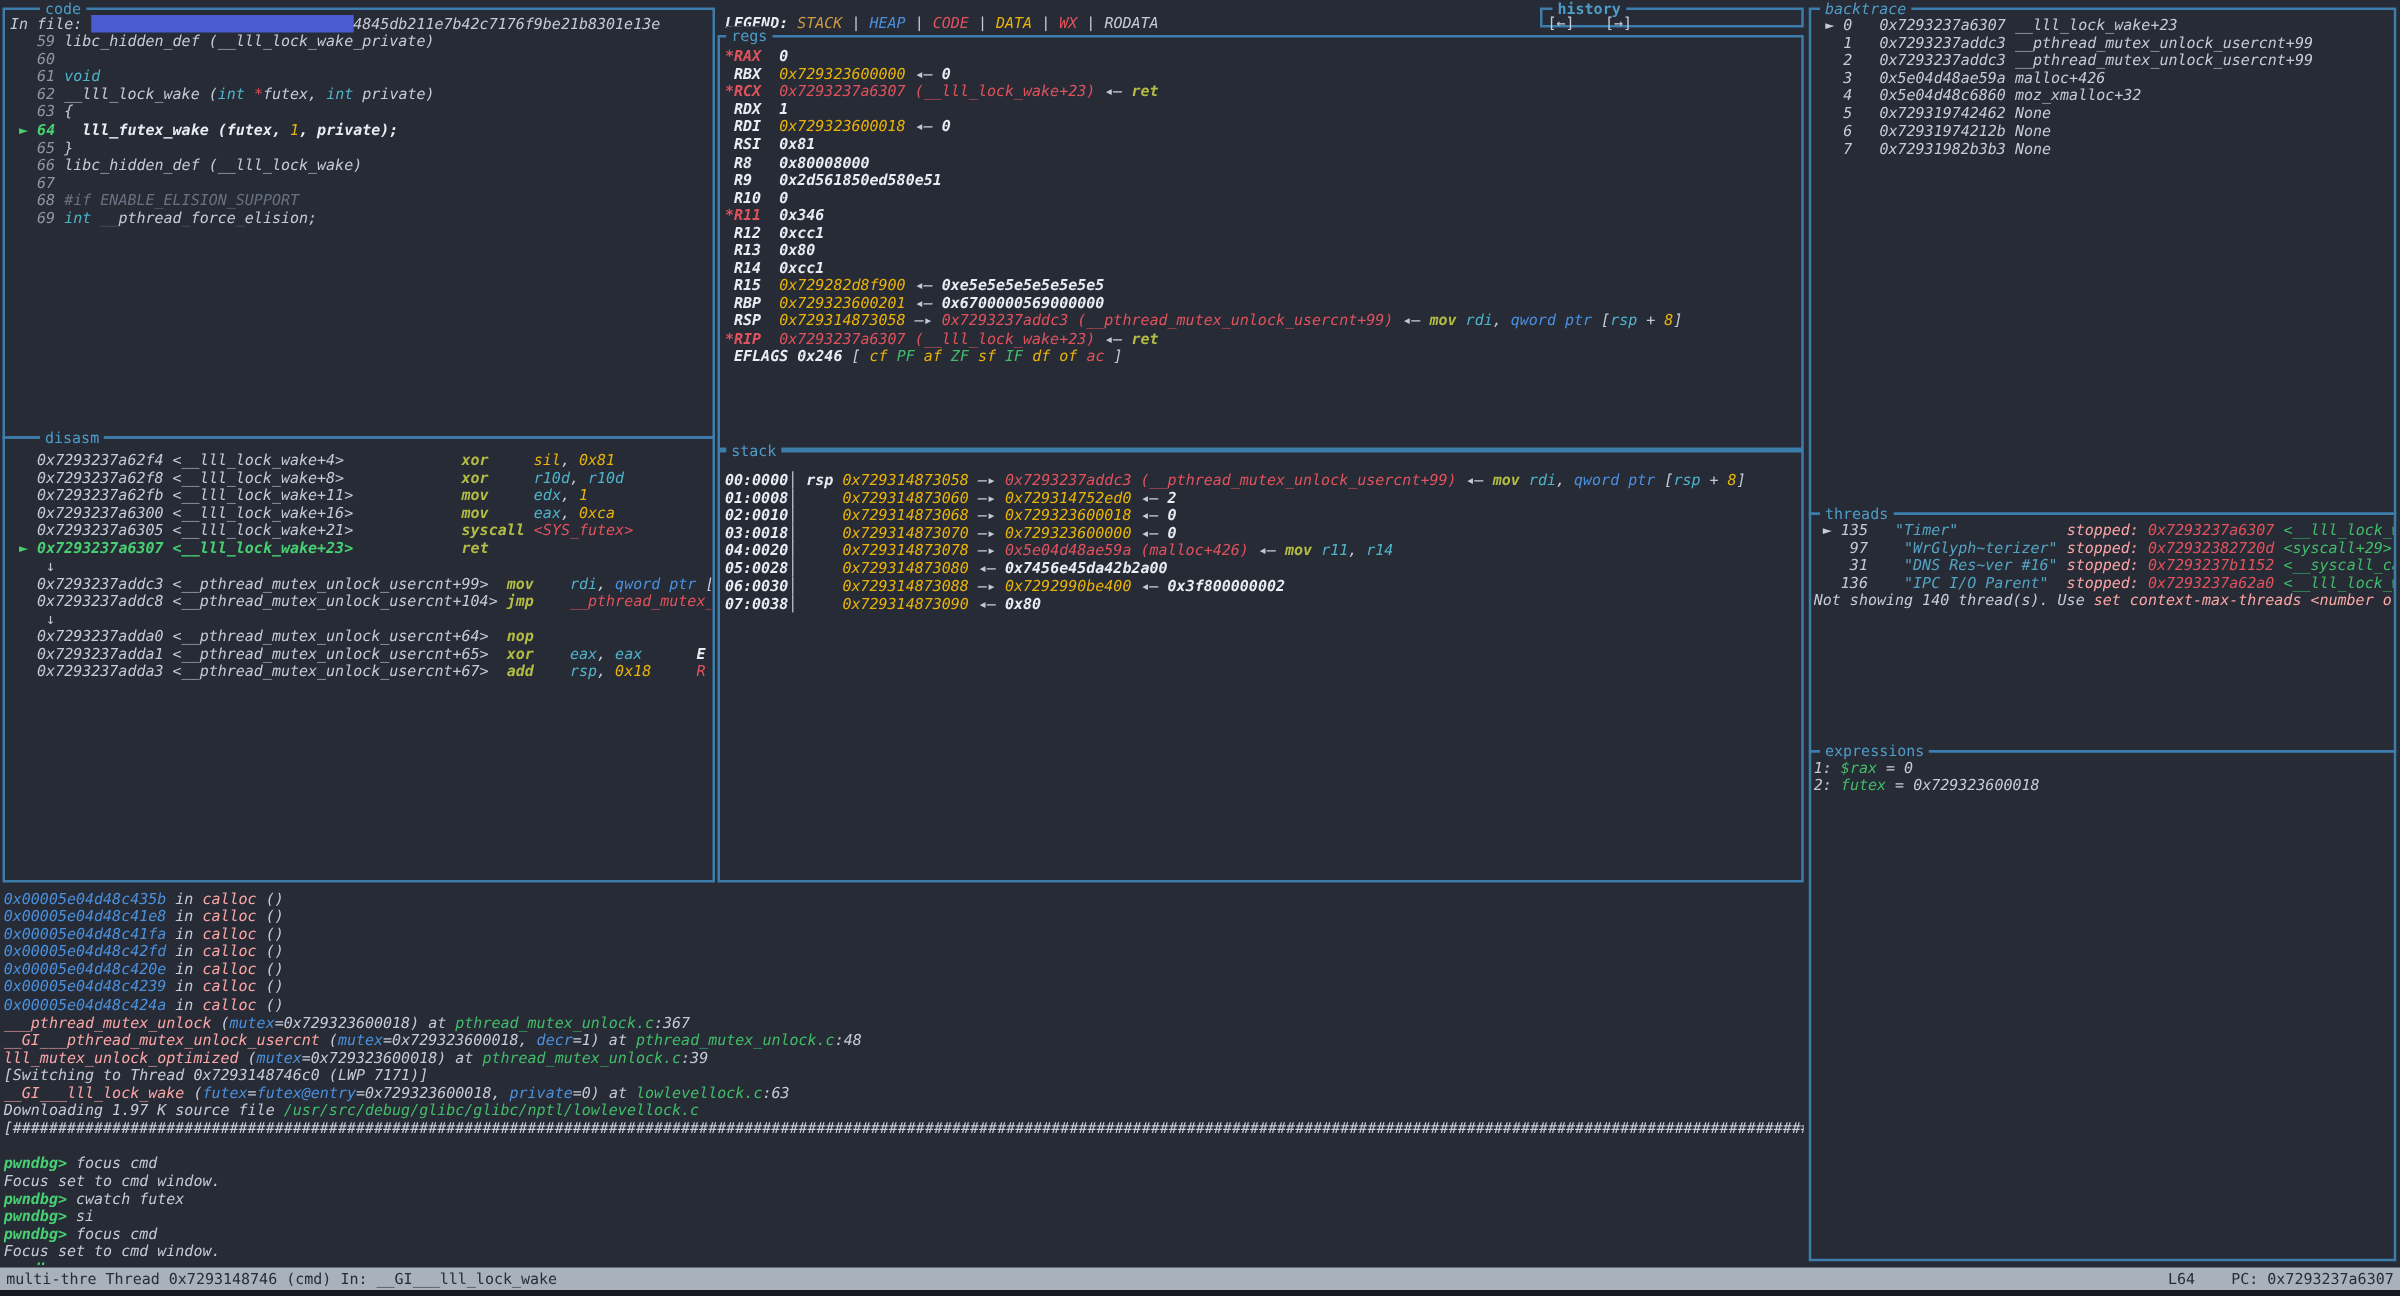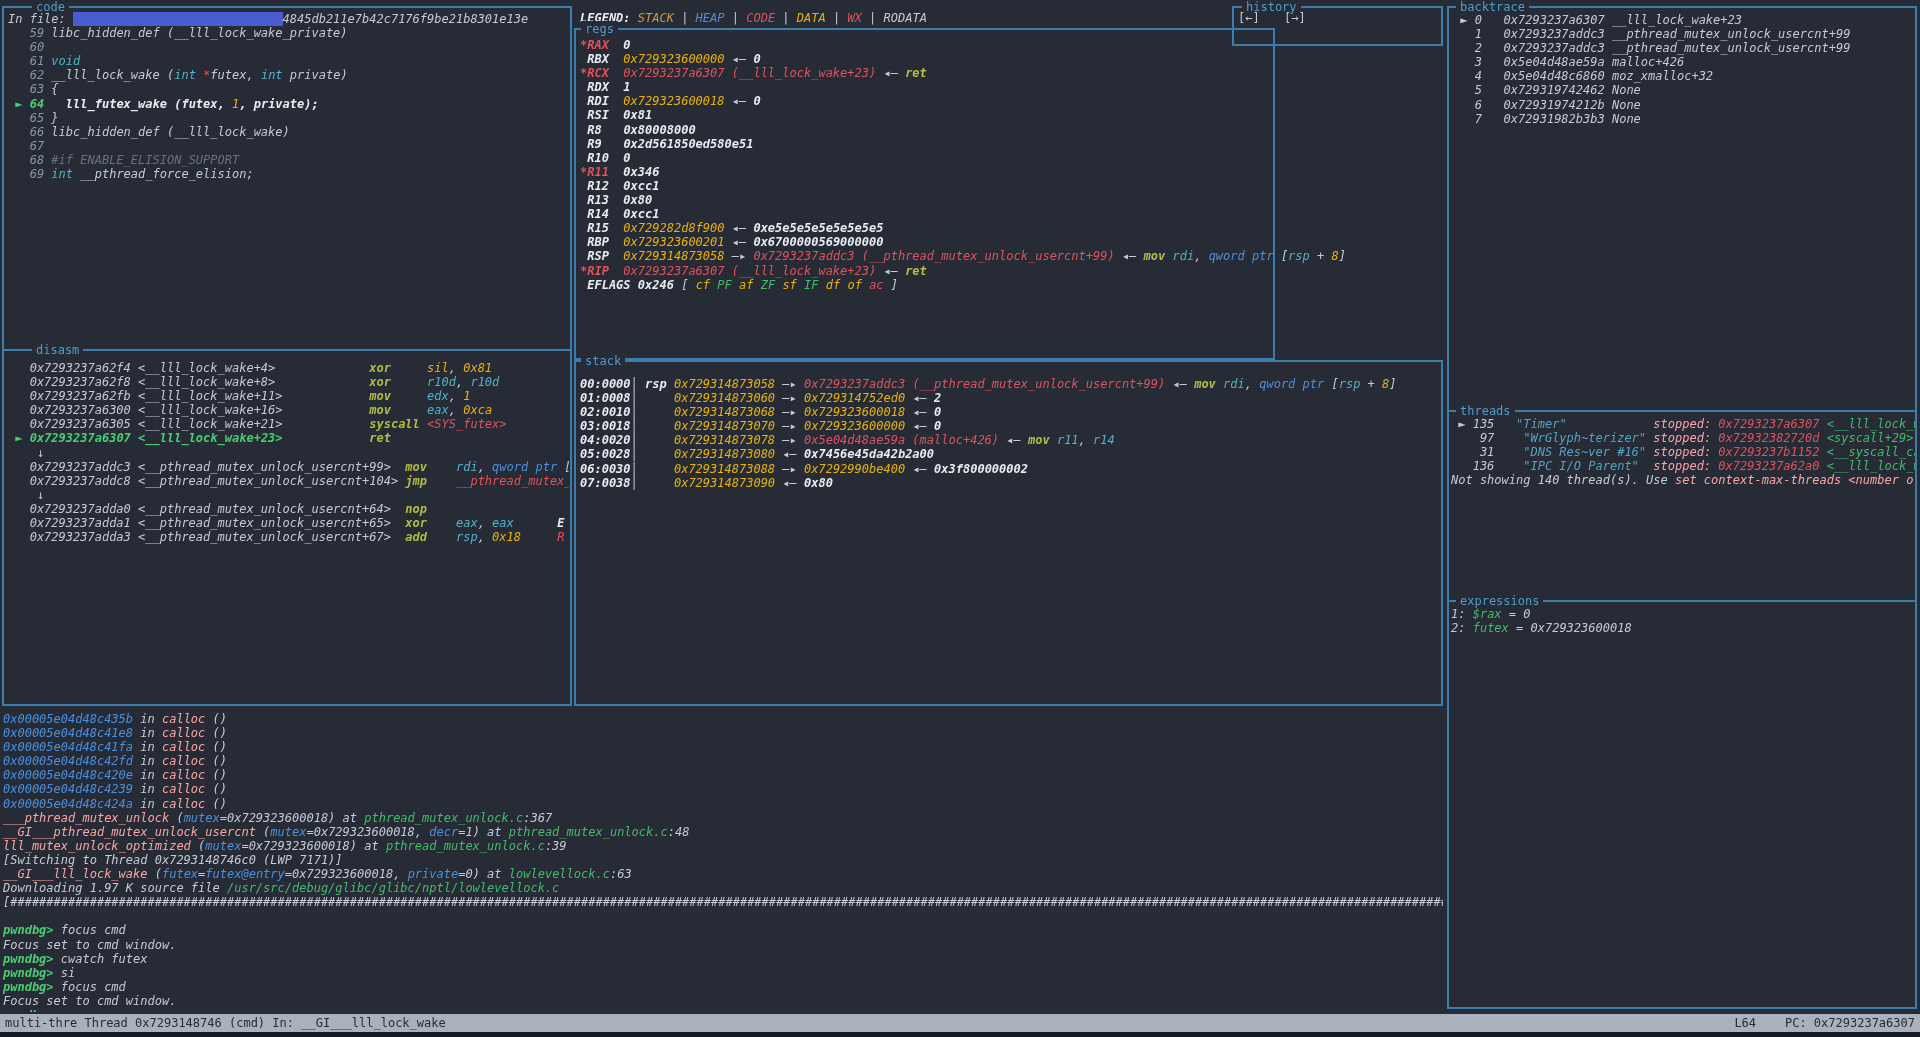--- a/index.html
+++ b/index.html
@@ -42,38 +42,38 @@
   </div>
   <div class="panel-text" style="left:8px;top:12px;width:556px;"><div class="ln"><span class="c-fg">In file: </span><span class="c-redact">                             </span><span class="c-fg">4845db211e7b42c7176f9be21b8301e13e</span></div><div class="ln"><span class="c-lineno">   59 </span><span class="c-fg">libc_hidden_def (__lll_lock_wake_private)</span></div><div class="ln"><span class="c-lineno">   60</span></div><div class="ln"><span class="c-lineno">   61 </span><span class="c-cy">void</span></div><div class="ln"><span class="c-lineno">   62 </span><span class="c-fg">__lll_lock_wake (</span><span class="c-cy">int</span><span class="c-fg"> </span><span class="c-rd">*</span><span class="c-fg">futex</span><span class="c-fg">, </span><span class="c-cy">int</span><span class="c-fg"> private)</span></div><div class="ln"><span class="c-lineno">   63 </span><span class="c-fg">{</span></div><div class="ln"><span class="c-gnb"> ► </span><span class="c-gnb">64</span><span class="c-fg"> </span><span class="c-wh">  lll_futex_wake (futex, </span><span class="c-pu">1</span><span class="c-wh">, private);</span></div><div class="ln"><span class="c-lineno">   65 </span><span class="c-fg">}</span></div><div class="ln"><span class="c-lineno">   66 </span><span class="c-fg">libc_hidden_def (__lll_lock_wake)</span></div><div class="ln"><span class="c-lineno">   67</span></div><div class="ln"><span class="c-lineno">   68 </span><span class="c-dim">#if ENABLE_ELISION_SUPPORT</span></div><div class="ln"><span class="c-lineno">   69 </span><span class="c-cy">int</span><span class="c-fg"> __pthread_force_elision;</span></div></div>
 
   <div class="panel" style="left:2px;top:349px;width:570px;height:357px;">
     <span class="ptitle" style="left:28px;">disasm</span>
   </div>
   <div class="panel-text" style="left:8px;top:361px;width:561px;"><div class="ln"><span class="c-fg">   0x7293237a62f4 &lt;__lll_lock_wake+4&gt;</span><span class="c-fg">             </span><span class="c-ol">xor</span><span class="c-fg">     </span><span class="c-pu">sil</span><span class="c-fg">, </span><span class="c-pu">0x81</span></div><div class="ln"><span class="c-fg">   0x7293237a62f8 &lt;__lll_lock_wake+8&gt;</span><span class="c-fg">             </span><span class="c-ol">xor</span><span class="c-fg">     </span><span class="c-cy">r10d</span><span class="c-fg">, </span><span class="c-cy">r10d</span></div><div class="ln"><span class="c-fg">   0x7293237a62fb &lt;__lll_lock_wake+11&gt;</span><span class="c-fg">            </span><span class="c-ol">mov</span><span class="c-fg">     </span><span class="c-cy">edx</span><span class="c-fg">, </span><span class="c-pu">1</span></div><div class="ln"><span class="c-fg">   0x7293237a6300 &lt;__lll_lock_wake+16&gt;</span><span class="c-fg">            </span><span class="c-ol">mov</span><span class="c-fg">     </span><span class="c-cy">eax</span><span class="c-fg">, </span><span class="c-pu">0xca</span></div><div class="ln"><span class="c-fg">   0x7293237a6305 &lt;__lll_lock_wake+21&gt;</span><span class="c-fg">            </span><span class="c-ol">syscall</span><span class="c-fg"> </span><span class="c-rd">&lt;SYS_futex&gt;</span></div><div class="ln"><span class="c-gnb"> ► </span><span class="c-gnb">0x7293237a6307 &lt;__lll_lock_wake+23&gt;</span><span class="c-fg">            </span><span class="c-ol">ret</span></div><div class="ln"><span class="c-fg">    ↓</span></div><div class="ln"><span class="c-fg">   0x7293237addc3 &lt;__pthread_mutex_unlock_usercnt+99&gt;</span><span class="c-fg">  </span><span class="c-ol">mov</span><span class="c-fg">    </span><span class="c-cy">rdi</span><span class="c-fg">, </span><span class="c-bl">qword ptr</span><span class="c-fg"> [</span></div><div class="ln"><span class="c-fg">   0x7293237addc8 &lt;__pthread_mutex_unlock_usercnt+104&gt;</span><span class="c-fg"> </span><span class="c-ol">jmp</span><span class="c-fg">    </span><span class="c-rd">__pthread_mutex_unlock_usercnt</span></div><div class="ln"><span class="c-fg">    ↓</span></div><div class="ln"><span class="c-fg">   0x7293237adda0 &lt;__pthread_mutex_unlock_usercnt+64&gt;</span><span class="c-fg">  </span><span class="c-ol">nop</span></div><div class="ln"><span class="c-fg">   0x7293237adda1 &lt;__pthread_mutex_unlock_usercnt+65&gt;</span><span class="c-fg">  </span><span class="c-ol">xor</span><span class="c-fg">    </span><span class="c-cy">eax</span><span class="c-fg">, </span><span class="c-cy">eax</span><span class="c-fg">      </span><span class="c-wh">E</span></div><div class="ln"><span class="c-fg">   0x7293237adda3 &lt;__pthread_mutex_unlock_usercnt+67&gt;</span><span class="c-fg">  </span><span class="c-ol">add</span><span class="c-fg">    </span><span class="c-cy">rsp</span><span class="c-fg">, </span><span class="c-pu">0x18</span><span class="c-fg">     </span><span class="c-rd">R</span></div></div>
 
   <div class="panel-text" style="left:580px;top:11px;width:645px;"><div class="ln"><span class="c-wh">LEGEND: </span><span class="c-yl">STACK</span><span class="c-fg"> | </span><span class="c-bl">HEAP</span><span class="c-fg"> | </span><span class="c-rd">CODE</span><span class="c-fg"> | </span><span class="c-pu">DATA</span><span class="c-fg"> | </span><span class="c-rd">WX</span><span class="c-fg"> | </span><span class="c-fg">RODATA</span></div></div>
 
-  <div class="panel" style="left:1232px;top:6px;width:211px;height:40px;">
+  <div class="panel" style="left:1232px;top:6px;width:211px;height:16px;font-weight:bold;">
     <span class="ptitle" style="left:8px;">history</span>
   </div>
   <span class="histbtn" style="left:1238px;">[←]</span>
   <span class="histbtn" style="left:1284px;">[→]</span>
 
-  <div class="panel" style="left:574px;top:28px;width:701px;height:332px;">
+  <div class="panel" style="left:574px;top:28px;width:869px;height:332px;">
     <span class="ptitle" style="left:5px;">regs</span>
   </div>
   <div class="panel-text" style="left:580px;top:38px;width:859px;"><div class="ln"><span class="c-rdb">*RAX</span><span class="c-fg">  </span><span class="c-wh">0</span></div><div class="ln"><span class="c-wh"> RBX</span><span class="c-fg">  </span><span class="c-pu">0x729323600000</span><span class="c-fg"> ◂— </span><span class="c-wh">0</span></div><div class="ln"><span class="c-rdb">*RCX</span><span class="c-fg">  </span><span class="c-rd">0x7293237a6307 (__lll_lock_wake+23)</span><span class="c-fg"> ◂— </span><span class="c-ol">ret</span></div><div class="ln"><span class="c-wh"> RDX</span><span class="c-fg">  </span><span class="c-wh">1</span></div><div class="ln"><span class="c-wh"> RDI</span><span class="c-fg">  </span><span class="c-pu">0x729323600018</span><span class="c-fg"> ◂— </span><span class="c-wh">0</span></div><div class="ln"><span class="c-wh"> RSI</span><span class="c-fg">  </span><span class="c-wh">0x81</span></div><div class="ln"><span class="c-wh"> R8</span><span class="c-fg">   </span><span class="c-wh">0x80008000</span></div><div class="ln"><span class="c-wh"> R9</span><span class="c-fg">   </span><span class="c-wh">0x2d561850ed580e51</span></div><div class="ln"><span class="c-wh"> R10</span><span class="c-fg">  </span><span class="c-wh">0</span></div><div class="ln"><span class="c-rdb">*R11</span><span class="c-fg">  </span><span class="c-wh">0x346</span></div><div class="ln"><span class="c-wh"> R12</span><span class="c-fg">  </span><span class="c-wh">0xcc1</span></div><div class="ln"><span class="c-wh"> R13</span><span class="c-fg">  </span><span class="c-wh">0x80</span></div><div class="ln"><span class="c-wh"> R14</span><span class="c-fg">  </span><span class="c-wh">0xcc1</span></div><div class="ln"><span class="c-wh"> R15</span><span class="c-fg">  </span><span class="c-pu">0x729282d8f900</span><span class="c-fg"> ◂— </span><span class="c-wh">0xe5e5e5e5e5e5e5e5</span></div><div class="ln"><span class="c-wh"> RBP</span><span class="c-fg">  </span><span class="c-pu">0x729323600201</span><span class="c-fg"> ◂— </span><span class="c-wh">0x6700000569000000</span></div><div class="ln"><span class="c-wh"> RSP</span><span class="c-fg">  </span><span class="c-pu">0x729314873058</span><span class="c-fg"> —▸ </span><span class="c-rd">0x7293237addc3 (__pthread_mutex_unlock_usercnt+99)</span><span class="c-fg"> ◂— </span><span class="c-ol">mov</span><span class="c-fg"> </span><span class="c-cy">rdi</span><span class="c-fg">, </span><span class="c-bl">qword ptr</span><span class="c-fg"> [</span><span class="c-cy">rsp</span><span class="c-fg"> + </span><span class="c-pu">8</span><span class="c-fg">]</span></div><div class="ln"><span class="c-rdb">*RIP</span><span class="c-fg">  </span><span class="c-rd">0x7293237a6307 (__lll_lock_wake+23)</span><span class="c-fg"> ◂— </span><span class="c-ol">ret</span></div><div class="ln"><span class="c-wh"> EFLAGS</span><span class="c-fg"> </span><span class="c-wh">0x246</span><span class="c-fg"> [ </span><span class="c-pu">cf</span><span class="c-fg"> </span><span class="c-gn">PF</span><span class="c-fg"> </span><span class="c-pu">af</span><span class="c-fg"> </span><span class="c-gn">ZF</span><span class="c-fg"> </span><span class="c-pu">sf</span><span class="c-fg"> </span><span class="c-gn">IF</span><span class="c-fg"> </span><span class="c-pu">df</span><span class="c-fg"> </span><span class="c-pu">of</span><span class="c-fg"> </span><span class="c-rd">ac</span><span class="c-fg"> ]</span></div></div>
 
   <div class="panel" style="left:574px;top:360px;width:869px;height:346px;">
     <span class="ptitle" style="left:5px;">stack</span>
   </div>
   <div class="panel-text" style="left:580px;top:377px;width:859px;"><div class="ln"><span class="c-wh">00:0000</span><span class="c-fg">│ </span><span class="c-wh">rsp</span><span class="c-fg"> </span><span class="c-pu">0x729314873058</span><span class="c-fg"> —▸ </span><span class="c-rd">0x7293237addc3 (__pthread_mutex_unlock_usercnt+99)</span><span class="c-fg"> ◂— </span><span class="c-ol">mov</span><span class="c-fg"> </span><span class="c-cy">rdi</span><span class="c-fg">, </span><span class="c-bl">qword ptr</span><span class="c-fg"> [</span><span class="c-cy">rsp</span><span class="c-fg"> + </span><span class="c-pu">8</span><span class="c-fg">]</span></div><div class="ln"><span class="c-wh">01:0008</span><span class="c-fg">│     </span><span class="c-pu">0x729314873060</span><span class="c-fg"> —▸ </span><span class="c-pu">0x729314752ed0</span><span class="c-fg"> ◂— </span><span class="c-wh">2</span></div><div class="ln"><span class="c-wh">02:0010</span><span class="c-fg">│     </span><span class="c-pu">0x729314873068</span><span class="c-fg"> —▸ </span><span class="c-pu">0x729323600018</span><span class="c-fg"> ◂— </span><span class="c-wh">0</span></div><div class="ln"><span class="c-wh">03:0018</span><span class="c-fg">│     </span><span class="c-pu">0x729314873070</span><span class="c-fg"> —▸ </span><span class="c-pu">0x729323600000</span><span class="c-fg"> ◂— </span><span class="c-wh">0</span></div><div class="ln"><span class="c-wh">04:0020</span><span class="c-fg">│     </span><span class="c-pu">0x729314873078</span><span class="c-fg"> —▸ </span><span class="c-rd">0x5e04d48ae59a (malloc+426)</span><span class="c-fg"> ◂— </span><span class="c-ol">mov</span><span class="c-fg"> </span><span class="c-cy">r11</span><span class="c-fg">, </span><span class="c-cy">r14</span></div><div class="ln"><span class="c-wh">05:0028</span><span class="c-fg">│     </span><span class="c-pu">0x729314873080</span><span class="c-fg"> ◂— </span><span class="c-wh">0x7456e45da42b2a00</span></div><div class="ln"><span class="c-wh">06:0030</span><span class="c-fg">│     </span><span class="c-pu">0x729314873088</span><span class="c-fg"> —▸ </span><span class="c-pu">0x7292990be400</span><span class="c-fg"> ◂— </span><span class="c-wh">0x3f800000002</span></div><div class="ln"><span class="c-wh">07:0038</span><span class="c-fg">│     </span><span class="c-pu">0x729314873090</span><span class="c-fg"> ◂— </span><span class="c-wh">0x80</span></div></div>
 
   <div class="panel" style="left:1447px;top:6px;width:470px;height:406px;">
-    <span class="ptitle" style="left:7px;">backtrace</span>
+    <span class="ptitle" style="left:7px;font-style:italic;">backtrace</span>
   </div>
   <div class="panel-text" style="left:1453px;top:13px;width:460px;"><div class="ln"><span class="c-fg"> ► 0   0x7293237a6307 __lll_lock_wake+23</span></div><div class="ln"><span class="c-fg">   1   0x7293237addc3 __pthread_mutex_unlock_usercnt+99</span></div><div class="ln"><span class="c-fg">   2   0x7293237addc3 __pthread_mutex_unlock_usercnt+99</span></div><div class="ln"><span class="c-fg">   3   0x5e04d48ae59a malloc+426</span></div><div class="ln"><span class="c-fg">   4   0x5e04d48c6860 moz_xmalloc+32</span></div><div class="ln"><span class="c-fg">   5   0x729319742462 None</span></div><div class="ln"><span class="c-fg">   6   0x72931974212b None</span></div><div class="ln"><span class="c-fg">   7   0x72931982b3b3 None</span></div></div>
 
   <div class="panel" style="left:1447px;top:410px;width:470px;height:192px;">
     <span class="ptitle" style="left:7px;">threads</span>
   </div>
   <div class="panel-text" style="left:1451px;top:417px;width:464px;"><div class="ln"><span class="c-fg"> ► 135   </span><span class="c-tl">"Timer"</span><span class="c-fg">            </span><span class="c-or">stopped: </span><span class="c-rd">0x7293237a6307</span><span class="c-fg"> </span><span class="c-gn">&lt;__lll_lock_wake</span></div><div class="ln"><span class="c-fg">    97    </span><span class="c-tl">"WrGlyph~terizer"</span><span class="c-fg"> </span><span class="c-or">stopped: </span><span class="c-rd">0x72932382720d</span><span class="c-fg"> </span><span class="c-gn">&lt;syscall+29&gt;</span></div><div class="ln"><span class="c-fg">    31    </span><span class="c-tl">"DNS Res~ver #16"</span><span class="c-fg"> </span><span class="c-or">stopped: </span><span class="c-rd">0x7293237b1152</span><span class="c-fg"> </span><span class="c-gn">&lt;__syscall_cancel</span></div><div class="ln"><span class="c-fg">   136    </span><span class="c-tl">"IPC I/O Parent"</span><span class="c-fg">  </span><span class="c-or">stopped: </span><span class="c-rd">0x7293237a62a0</span><span class="c-fg"> </span><span class="c-gn">&lt;__lll_lock_wait</span></div><div class="ln"><span class="c-fg">Not showing 140 thread(s). Use </span><span class="c-or">set context-max-threads &lt;number of threads&gt;</span></div></div>
 
   <div class="panel" style="left:1447px;top:600px;width:470px;height:409px;">
     <span class="ptitle" style="left:7px;">expressions</span>

